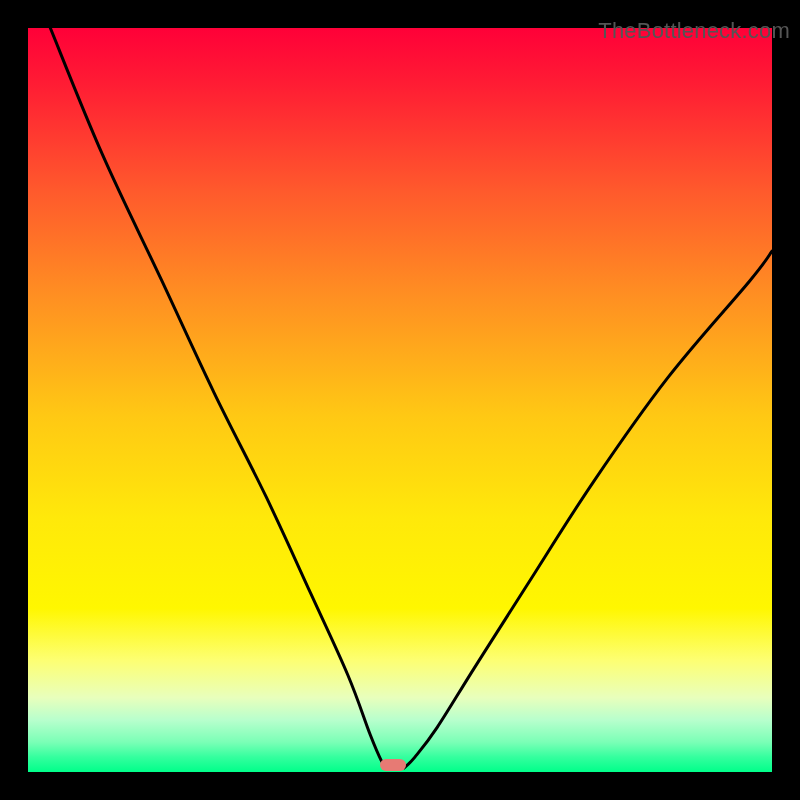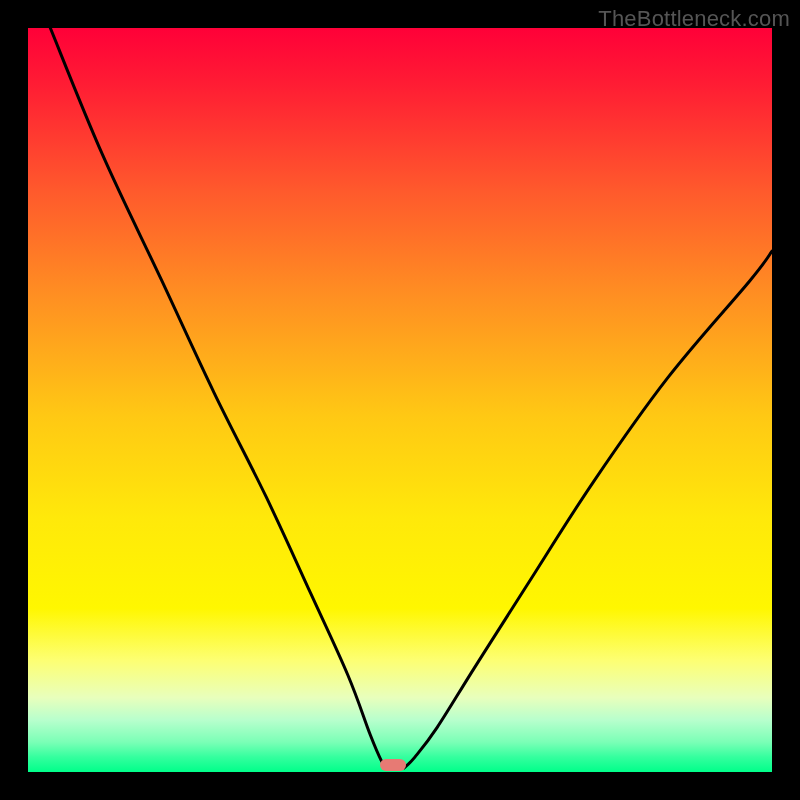--- a/index.html
+++ b/index.html
@@ -12,21 +12,21 @@
     overflow: hidden;
   }
   .outer {
     position: relative;
     width: 800px;
     height: 800px;
     background: #000;
   }
   .watermark {
     position: absolute;
-    top: 6px;
+    top: 18px;
     right: 10px;
     color: #555;
     font-size: 22px;
     font-weight: 500;
     letter-spacing: 0.2px;
     z-index: 10;
   }
   .plot-area {
     position: absolute;
     left: 28px;

